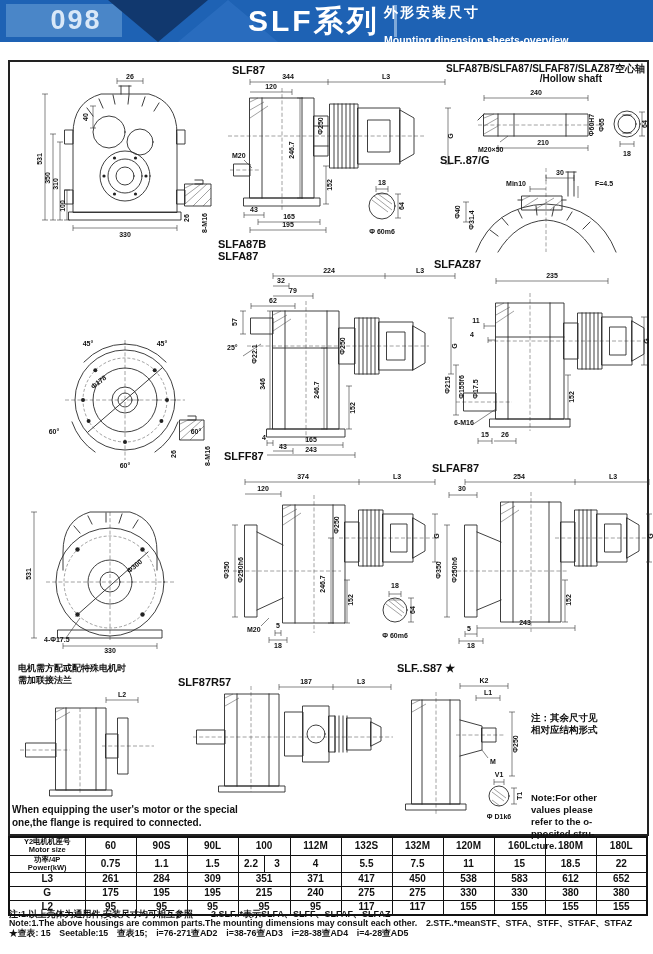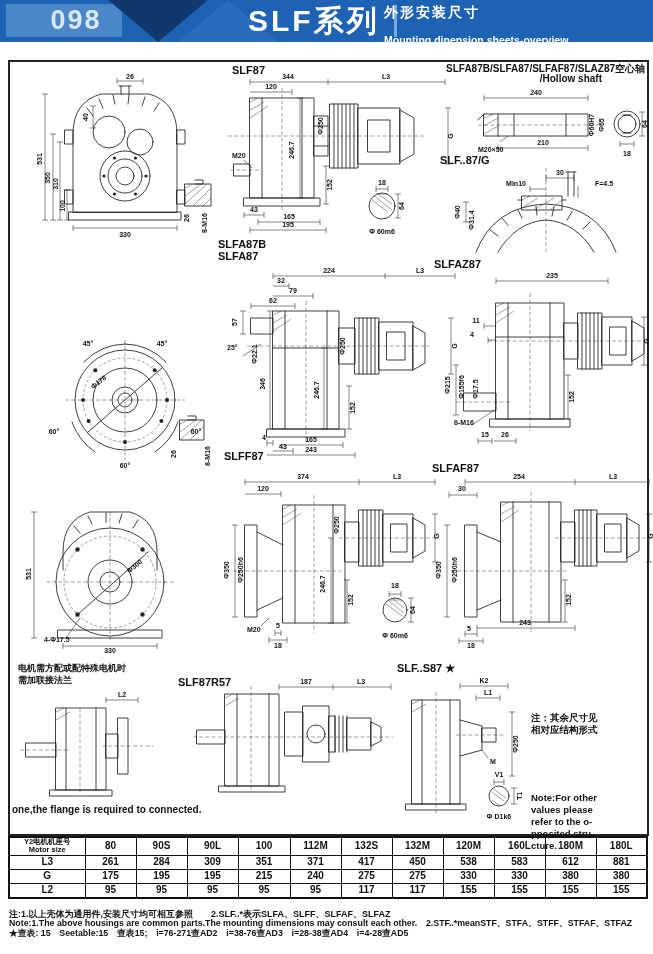--- a/index.html
+++ b/index.html
@@ -74,20 +74,21 @@
     <div class="abs dtitle" style="left:214px;top:388px;">SLFF87</div>
     <div class="abs dtitle" style="left:422px;top:400px;">SLFAF87</div>
     <div class="abs dtitle" style="left:168px;top:600px;margin-top:14px;">SLF87R57</div>
     <div class="abs dtitle" style="left:387px;top:600px;"><span>SLF..S87</span> <span>★</span></div>
 
     <div class="abs cn-note" style="left:8px;top:601px;">
       <div>电机需方配或配特殊电机时</div>
       <div>需加联接法兰</div>
     </div>
     <div class="abs en-note" style="left:2px;top:742px;font-size:10px;">
+      <div>When equipping the user's motor  or the special</div>
       <div>one,the flange is required to connected.</div>
     </div>
     <div class="abs cn-note" style="left:521px;top:650px;font-size:9.5px;">
       <div>注：其余尺寸见</div>
       <div>相对应结构形式</div>
     </div>
     <div class="abs en-note" style="left:521px;top:682px;margin-top:48px;">
       <div>Note:For other</div>
       <div>values please</div>
       <div>refer to the o-</div>
@@ -586,45 +587,63 @@
       <col style="width:51px">
         <col style="width:51px">
         <col style="width:51px">
     </colgroup>
     <tbody>
         <tr>
       <th class="hd2">
         <div>Y2电机机座号</div>
         <div>Motor size</div>
       </th>
-      <th>80</th>
+      <th>60</th>
       <th>90S</th>
       <th>90L</th>
       <th colspan="2">100</th>
       <th>112M</th>
       <th>132S</th>
       <th>132M</th>
       <th>120M</th>
       <th>160L</th>
       <th>180M</th>
       <th>180L</th>
+    </tr>
+    <tr>
+      <th class="hd2">
+        <div>功率/4P</div>
+        <div>Power(kW)</div>
+      </th>
+      <td>0.75</td>
+      <td>1.1</td>
+      <td>1.5</td>
+      <td>2.2</td>
+      <td>3</td>
+      <td>4</td>
+      <td>5.5</td>
+      <td>7.5</td>
+      <td>11</td>
+      <td>15</td>
+      <td>18.5</td>
+      <td>22</td>
     </tr>
     <tr>
       <th>L3</th>
       <td>261</td>
       <td>284</td>
       <td>309</td>
       <td colspan="2">351</td>
       <td>371</td>
       <td>417</td>
       <td>450</td>
       <td>538</td>
       <td>583</td>
       <td>612</td>
-      <td>881</td>
+      <td>652</td>
     </tr>
     <tr>
       <th>G</th>
       <td>175</td>
       <td>195</td>
       <td>195</td>
       <td colspan="2">215</td>
       <td>240</td>
       <td>275</td>
       <td>275</td>

